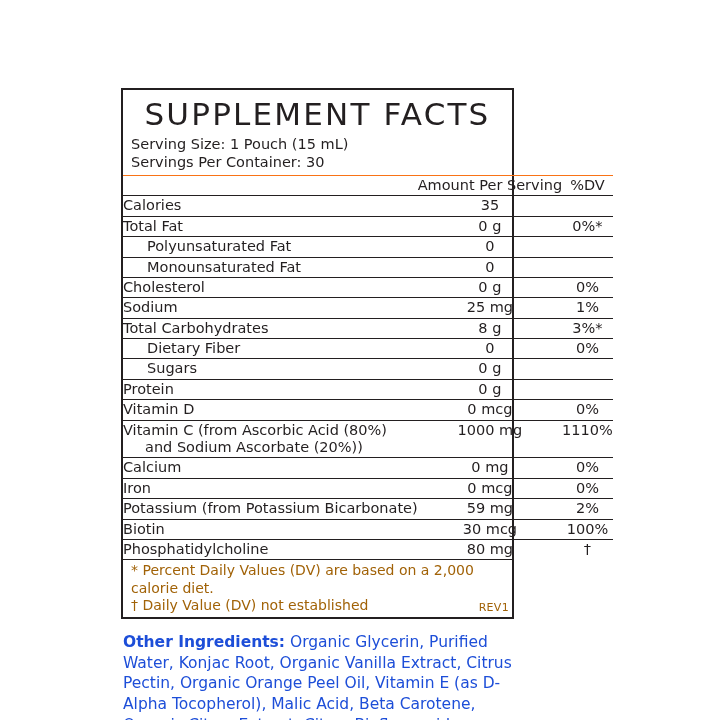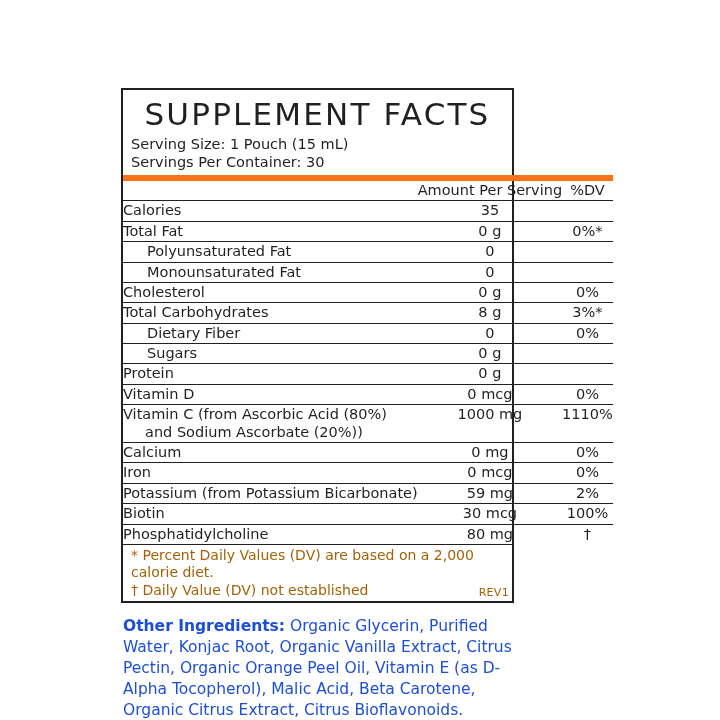--- a/index.html
+++ b/index.html
@@ -46,21 +46,21 @@
     border-collapse: collapse;
     font-size: 14.5px;
     color: #231f20;
   }
   table.nf td {
     padding: 1px 0 1px 0;
     vertical-align: top;
     line-height: 1.2;
   }
   .hdr td {
-    border-top: 6px solid #f97316;
+    border-top: 1px solid #f97316;
     border-bottom: 1px solid #231f20;
     padding-top: 1px;
     padding-bottom: 1px;
   }
   .row td {
     border-top: 1px solid #231f20;
   }
   .row.firstrow td {
     border-top: none;
   }
@@ -158,20 +158,25 @@
         <td class="name indent">Monounsaturated Fat</td>
         <td class="amt">0</td>
         <td class="dv"></td>
       </tr>
       <tr class="row">
         <td class="name">Cholesterol</td>
         <td class="amt">0 g</td>
         <td class="dv">0%</td>
       </tr>
       <tr class="row">
+        <td class="name">Sodium</td>
+        <td class="amt">25 mg</td>
+        <td class="dv">1%</td>
+      </tr>
+      <tr class="row">
         <td class="name">Total Carbohydrates</td>
         <td class="amt">8 g</td>
         <td class="dv">3%*</td>
       </tr>
       <tr class="row">
         <td class="name indent">Dietary Fiber</td>
         <td class="amt">0</td>
         <td class="dv">0%</td>
       </tr>
       <tr class="row">

